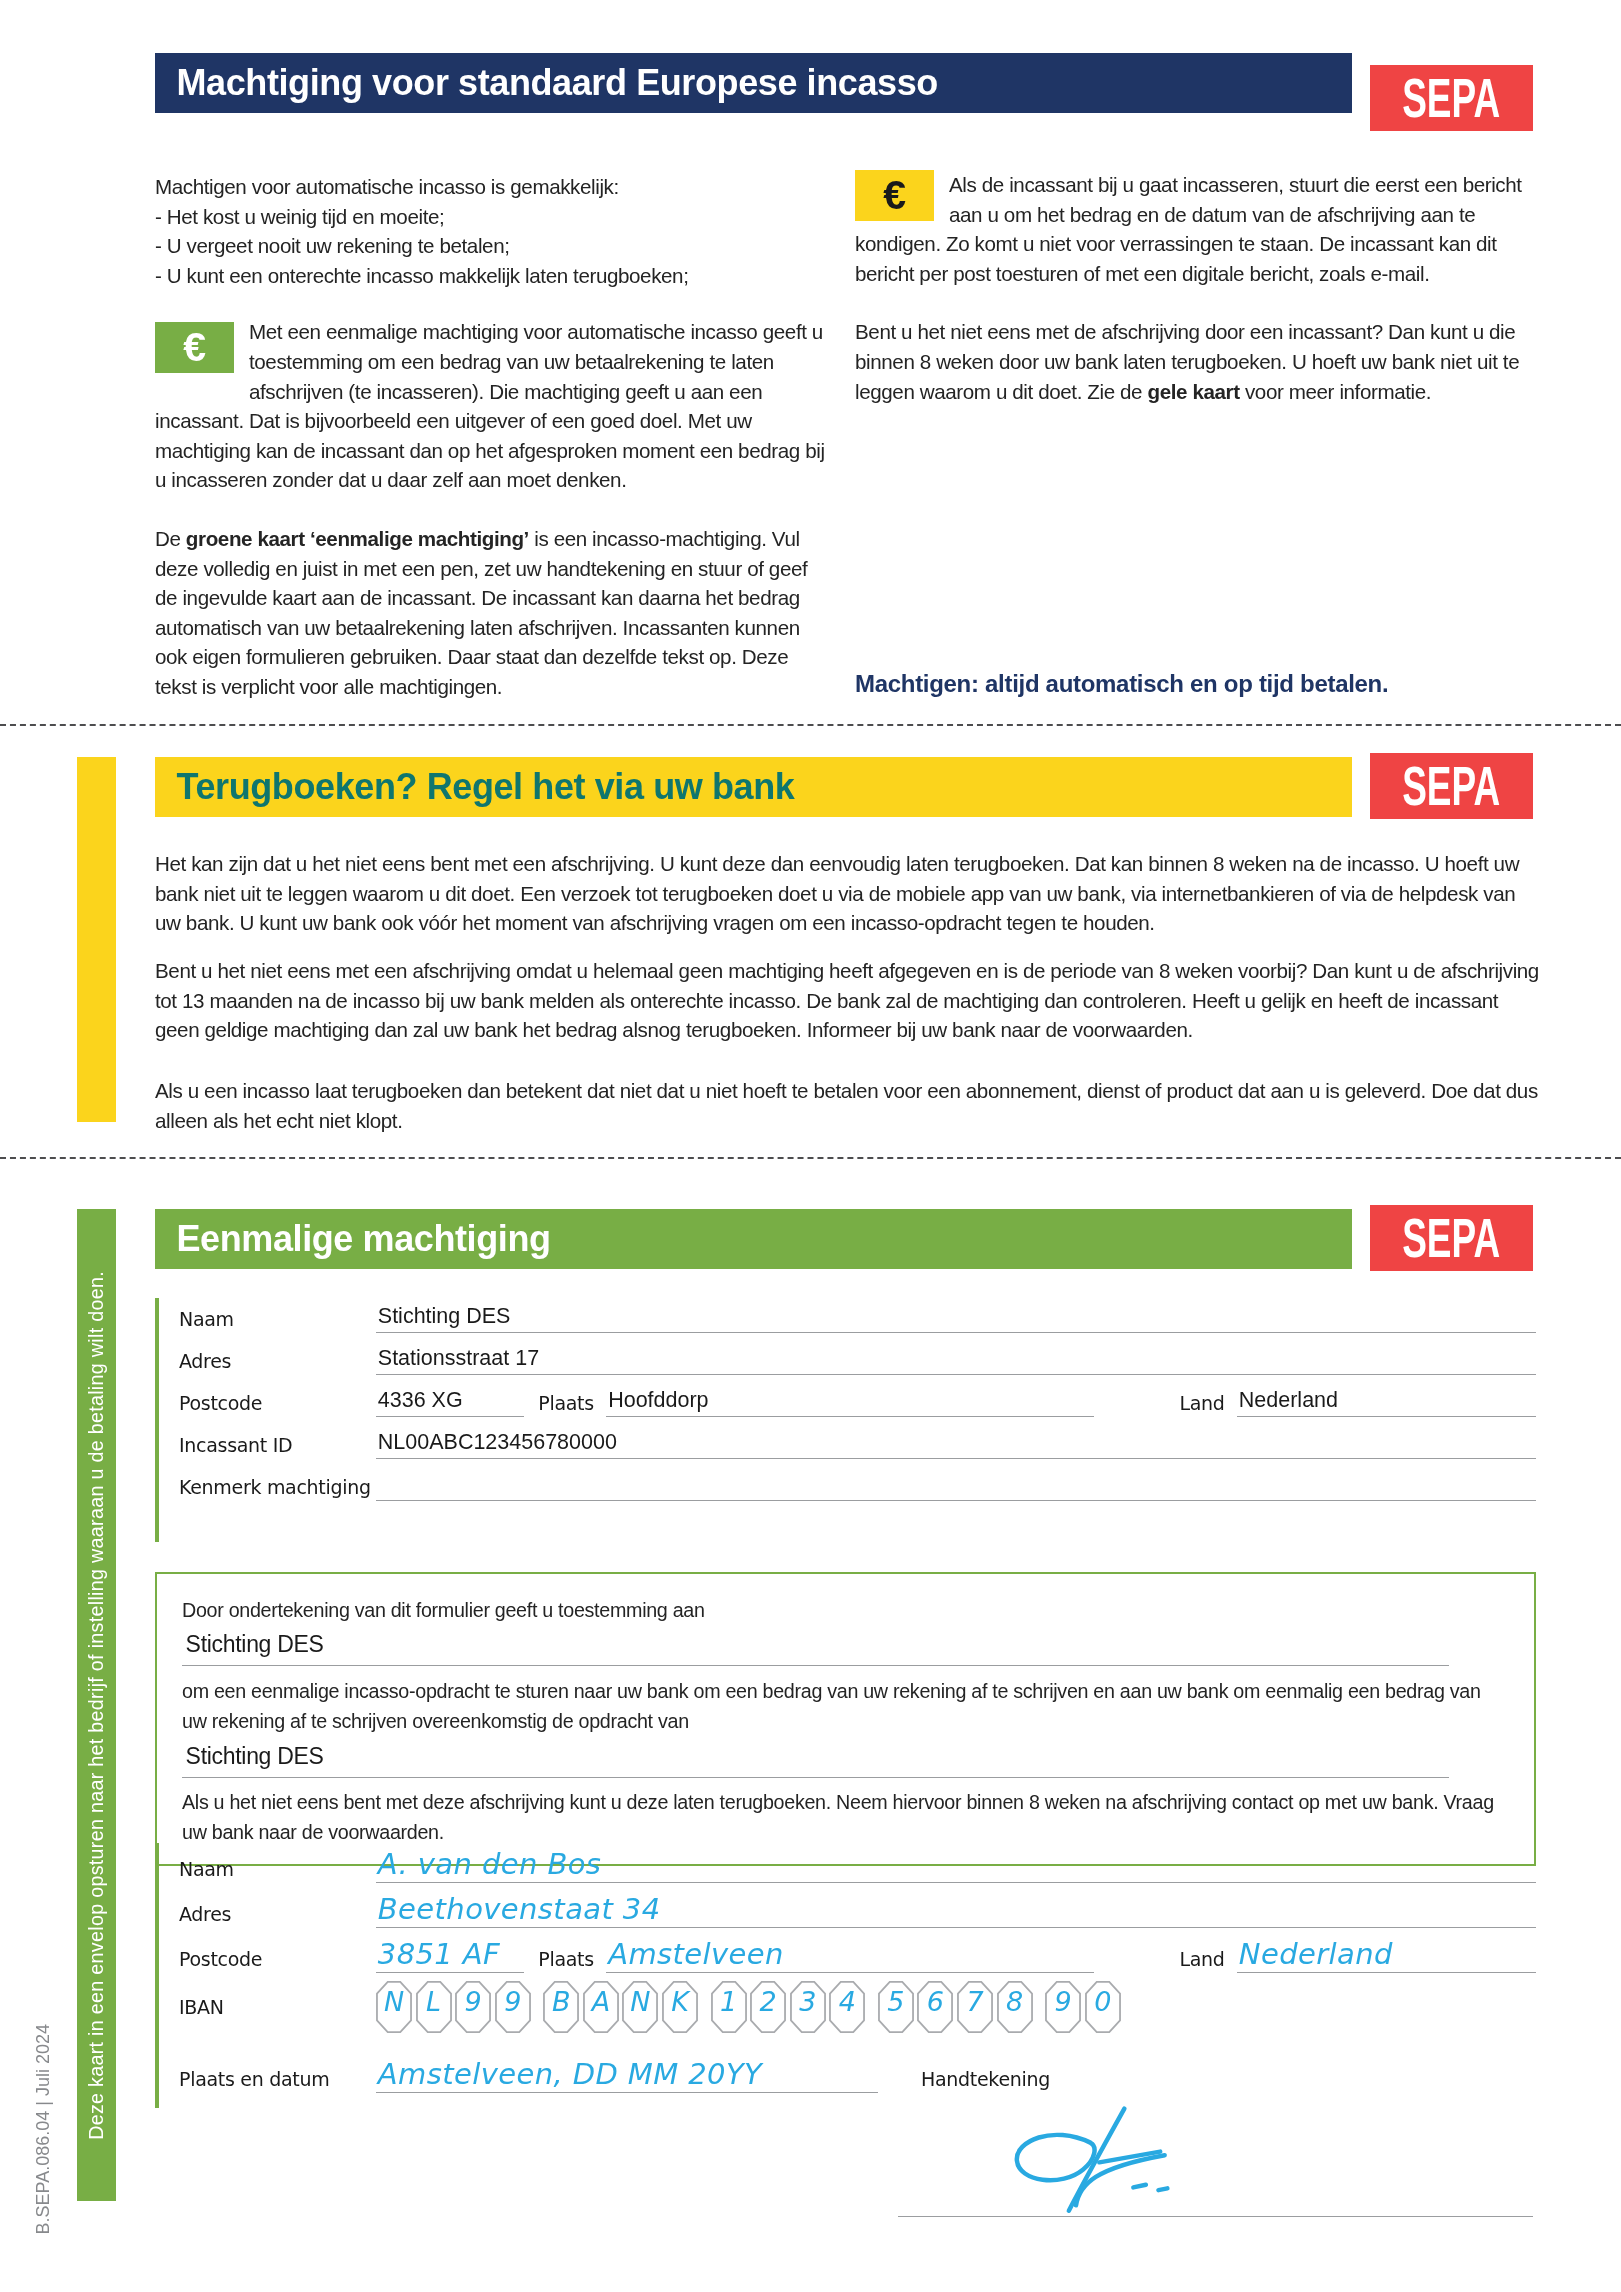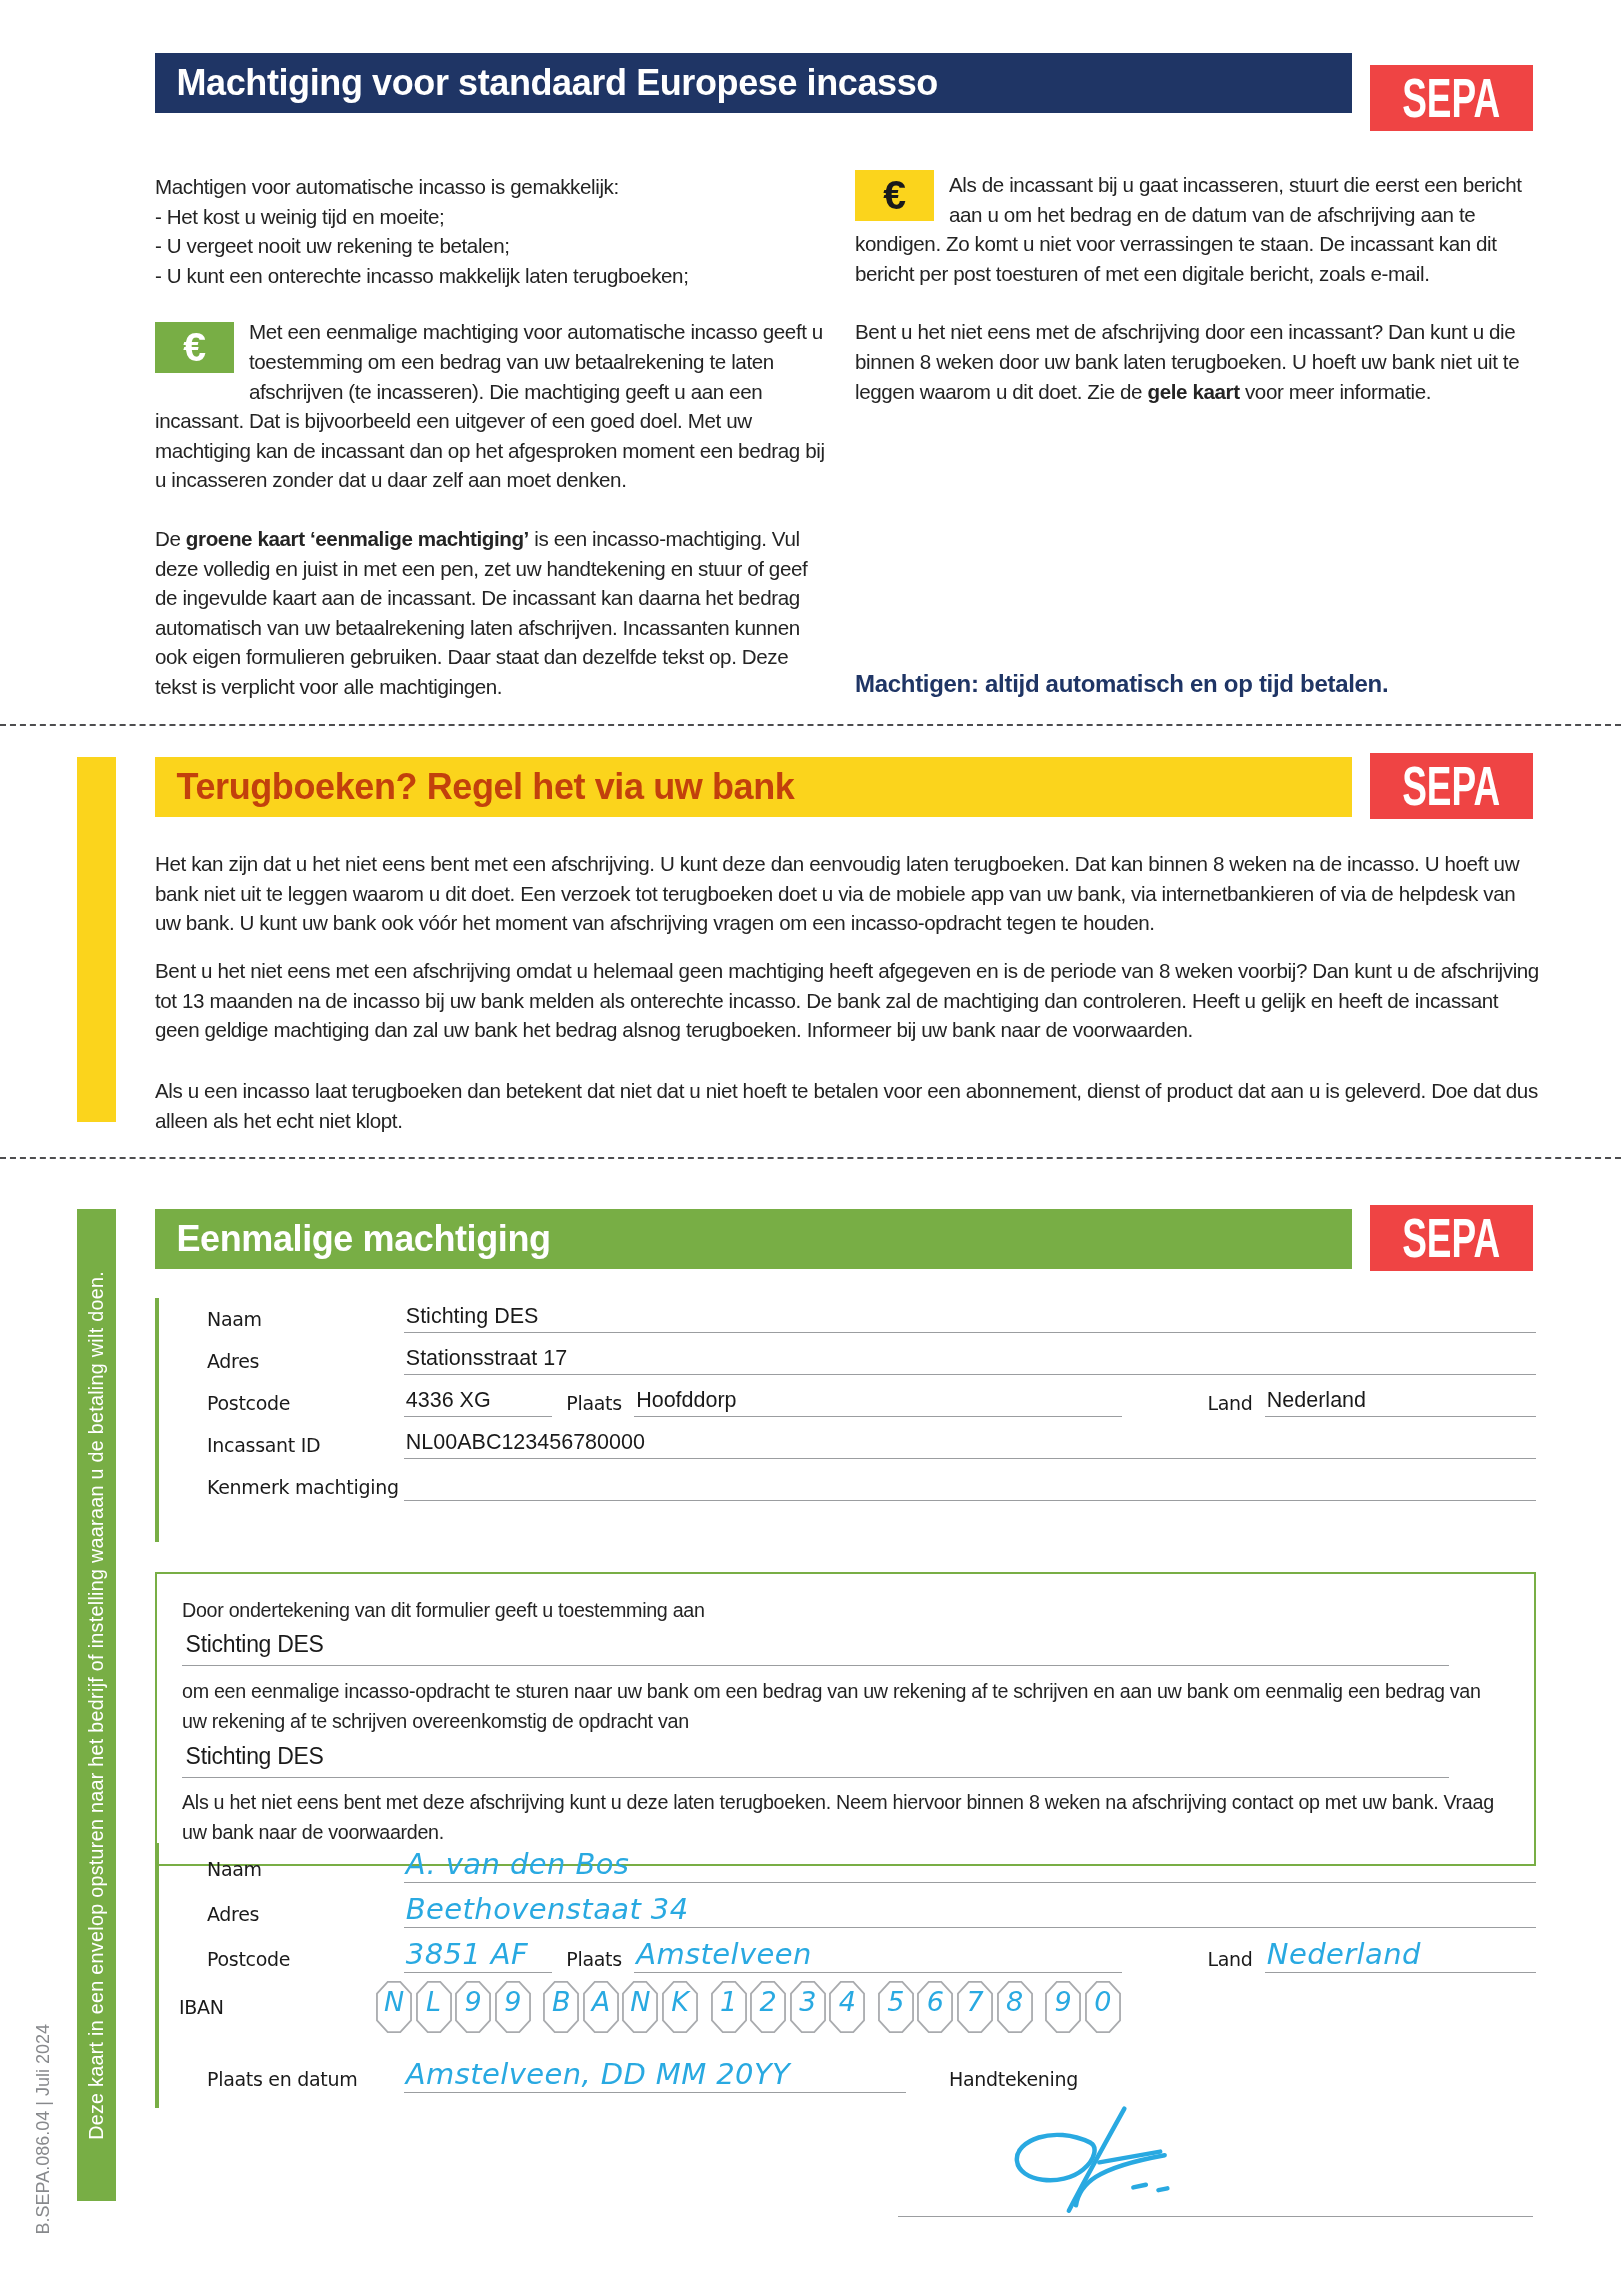--- a/index.html
+++ b/index.html
@@ -3,21 +3,21 @@
 <meta charset="utf-8">
 <style>
   html,body{margin:0;padding:0;background:#e8e8e8;}
   .page{position:relative;width:1621px;height:2293px;background:#ffffff;margin:0 auto;
         font-family:"Liberation Sans",sans-serif;color:#232323;overflow:hidden;}
 
   
   .bar-header{position:absolute;left:155px;width:1197px;height:60px;display:flex;align-items:center;
               padding-left:21.5px;box-sizing:border-box;font-weight:bold;font-size:36px;letter-spacing:-0.4px;}
   .bar-navy{background:#1F3565;color:#ffffff;}
-  .bar-yellow{background:#FBD41C;color:#c2410c;}
+  .bar-yellow{background:#FBD41C;color:#0f766e;}
   .bar-green{background:#78AE45;color:#ffffff;}
   .sepa{position:absolute;left:1370px;width:163px;height:66px;background:#ef4444;color:#ffffff;
         display:flex;align-items:center;justify-content:center;}
   .sepa span{font-size:56px;font-weight:bold;transform:scaleX(0.66);line-height:1;}
 
   
   .p{font-size:20.6px;line-height:29.6px;letter-spacing:-0.4px;color:#242424;}
   .col-left{position:absolute;left:155px;top:172px;width:673px;}
   .col-right{position:absolute;left:855px;top:170px;width:681px;}
   .bullets div{white-space:nowrap;}
@@ -37,21 +37,21 @@
   .sidebar-green .vtext{color:#ffffff;font-size:19.7px;letter-spacing:0.3px;}
   .footer-code{position:absolute;left:25px;top:1993px;height:273px;width:36px;display:flex;
                align-items:center;justify-content:center;}
   .footer-code .vtext{color:#87898C;font-size:18px;}
 
   .s2p{position:absolute;left:155px;width:1384px;font-size:20.6px;line-height:29.6px;letter-spacing:-0.4px;color:#242424;}
 
   
   .fgroup{position:absolute;left:155px;width:1381px;}
   .grule{position:absolute;left:0;width:3.6px;background:#78AE45;}
-  .frow{display:flex;align-items:flex-end;height:42px;box-sizing:border-box;padding-left:24px;margin-left:28px;}
+  .frow{display:flex;align-items:flex-end;height:42px;box-sizing:border-box;padding-left:24px;}
   .flabel{width:197px;flex:0 0 197px;font-family:"DejaVu Sans",sans-serif;font-size:19px;color:#1a1a1a;
           padding-bottom:2.7px;letter-spacing:-0.3px;}
   .flabel.small{width:auto;flex:0 0 auto;padding-right:12.5px;}
   .fval{border-bottom:1.8px solid #9B9DA0;font-size:21.5px;color:#1a1a1a;padding:0 0 2.7px 1.8px;display:flex;
         align-items:flex-end;min-height:27px;box-sizing:border-box;}
   .fval.grow{flex:1;}
   .hand{font-family:"DejaVu Sans",sans-serif;font-style:italic;color:#29A9E1;font-size:29px;line-height:30px;
         letter-spacing:0.4px;}
 
   

